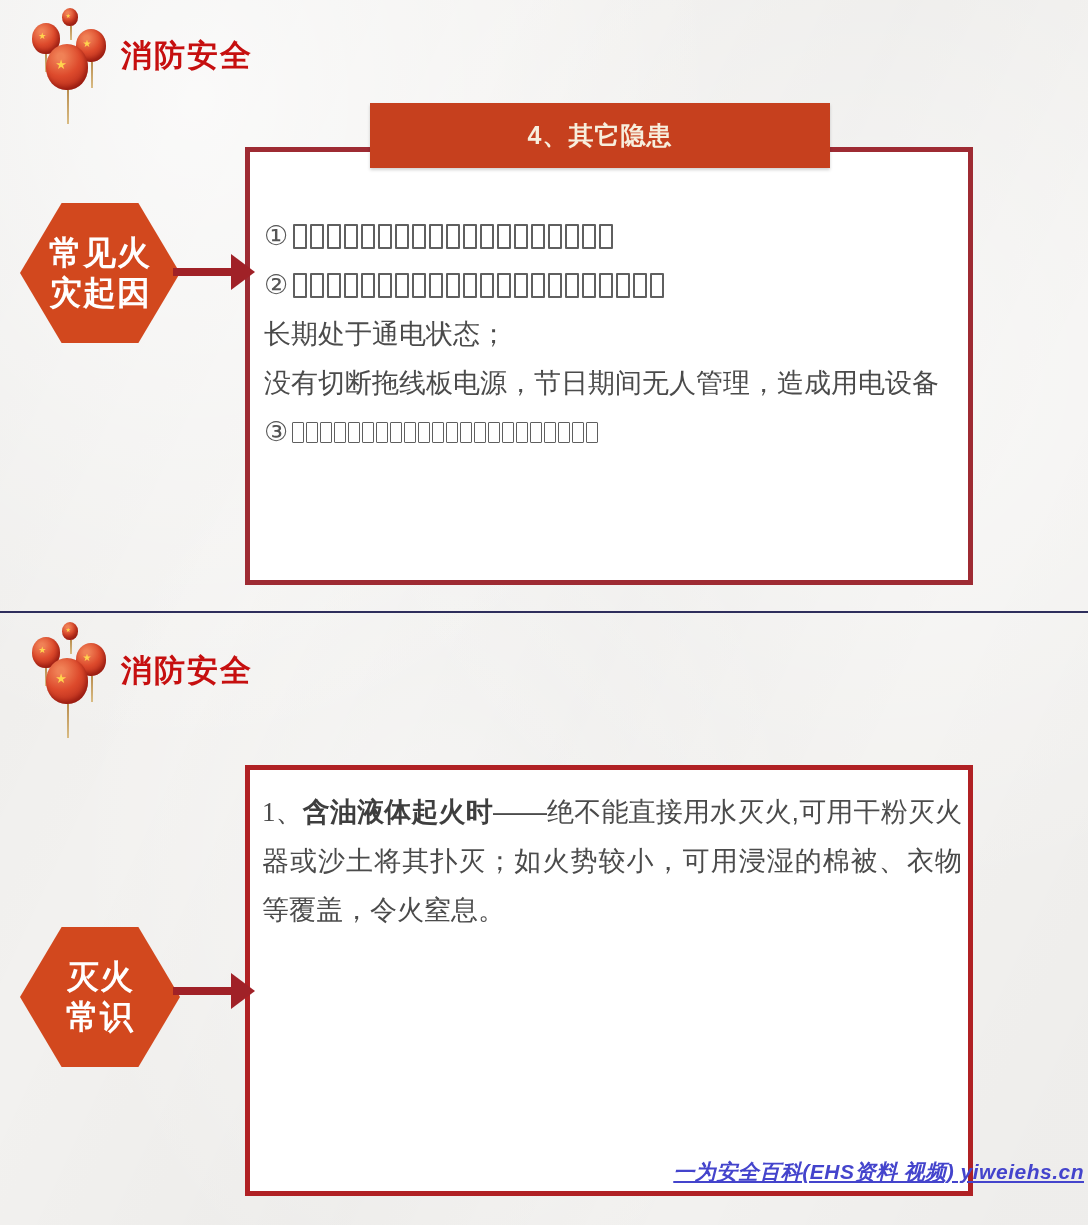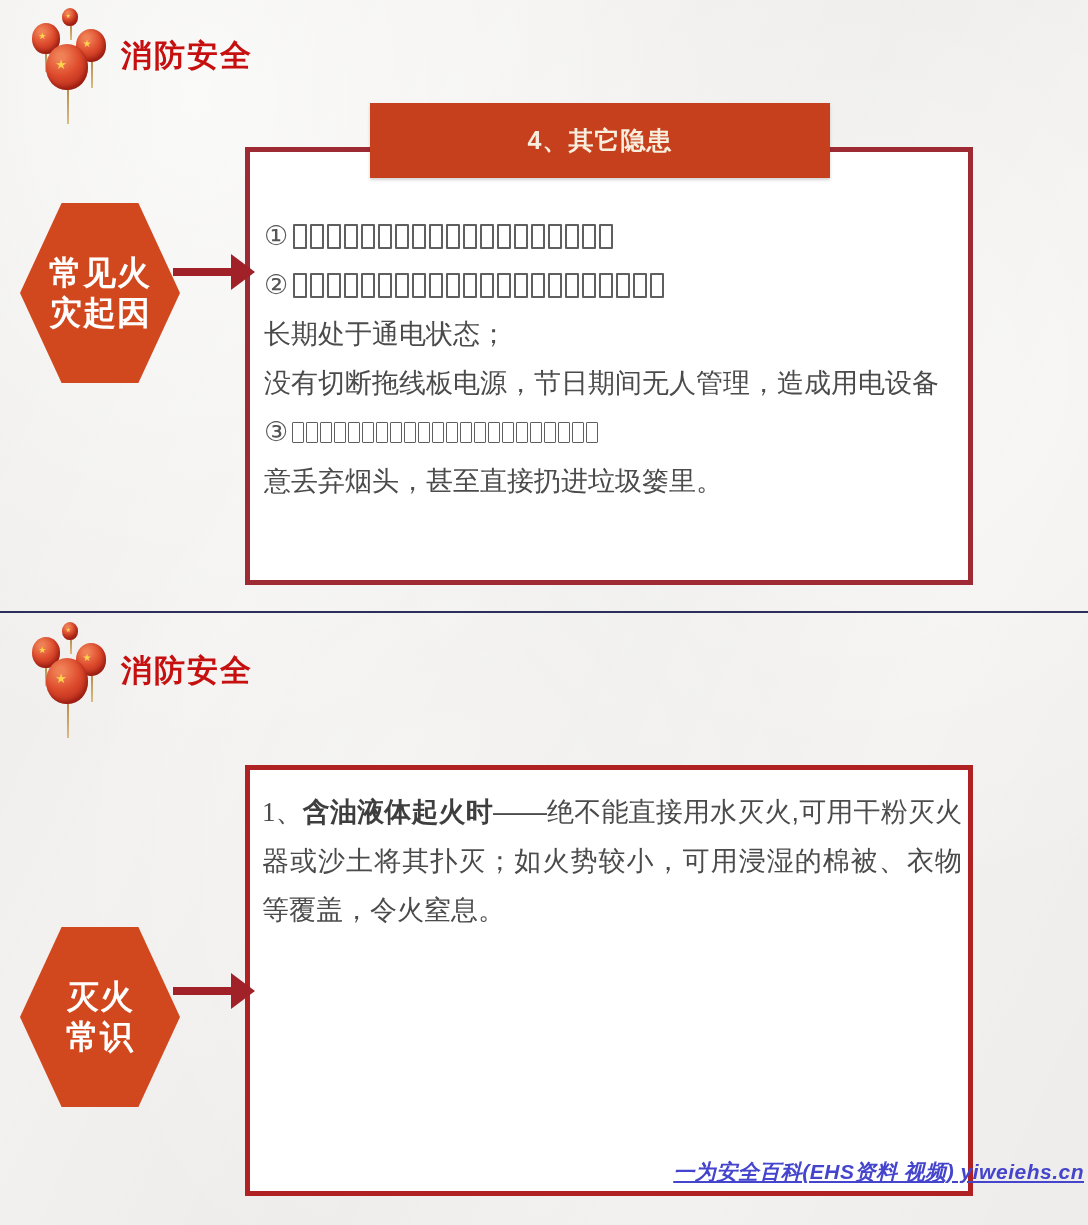--- a/index.html
+++ b/index.html
@@ -29,26 +29,26 @@
   .s3{left:65px;top:54px;height:26px;}
   .s4{left:41px;top:82px;height:34px;}
   
   .brand{position:absolute;left:112px;margin:9px;font-size:31px;font-weight:800;
     color:#c60f0f;letter-spacing:2px;}
   
   .box{position:absolute;left:245px;width:728px;background:#ffffff;box-sizing:border-box;}
   .box1{top:147px;height:438px;border:5px solid #9e2b33;}
   .box2{top:765px;height:431px;border:5px solid #b02124;}
   
-  .banner{position:absolute;left:370px;top:103px;width:460px;height:75px;
+  .banner{position:absolute;left:370px;top:103px;width:460px;height:65px;
     background:#c6401e;color:#f7eedd;font-size:25px;font-weight:700;
     display:flex;align-items:center;justify-content:center;letter-spacing:1px;
     box-shadow:0 2px 3px rgba(0,0,0,.18);}
   
-  .hex{position:absolute;left:20px;width:160px;height:180px;background:#d2481e;
+  .hex{position:absolute;left:20px;width:160px;height:140px;background:#d2481e;
     clip-path:polygon(26% 0,74% 0,100% 50%,74% 100%,26% 100%,0 50%);
     display:flex;flex-direction:column;align-items:center;justify-content:center;
     color:#fff;font-size:33px;font-weight:800;line-height:1.22;letter-spacing:1px;}
   .hex1{top:203px;}
   .hex2{top:927px;}
   
   .arrow{position:absolute;left:173px;width:80px;height:40px;}
   .arrow .shaft{position:absolute;left:0;top:16px;width:62px;height:8px;background:#a02127;}
   .arrow .head{position:absolute;left:58px;top:2px;width:0;height:0;
     border-left:24px solid #a02127;border-top:18px solid transparent;border-bottom:18px solid transparent;}
@@ -110,21 +110,20 @@
       <i class="shaft"></i>
       <i class="head"></i>
     </div>
 
     <div class="content1" id="content1">
         <div class="tline"><span class="pref">①</span><span class="tofu"></span><span class="tofu"></span><span class="tofu"></span><span class="tofu"></span><span class="tofu"></span><span class="tofu"></span><span class="tofu"></span><span class="tofu"></span><span class="tofu"></span><span class="tofu"></span><span class="tofu"></span><span class="tofu"></span><span class="tofu"></span><span class="tofu"></span><span class="tofu"></span><span class="tofu"></span><span class="tofu"></span><span class="tofu"></span><span class="tofu"></span></div>
         <div class="tline"><span class="pref">②</span><span class="tofu"></span><span class="tofu"></span><span class="tofu"></span><span class="tofu"></span><span class="tofu"></span><span class="tofu"></span><span class="tofu"></span><span class="tofu"></span><span class="tofu"></span><span class="tofu"></span><span class="tofu"></span><span class="tofu"></span><span class="tofu"></span><span class="tofu"></span><span class="tofu"></span><span class="tofu"></span><span class="tofu"></span><span class="tofu"></span><span class="tofu"></span><span class="tofu"></span><span class="tofu"></span><span class="tofu"></span></div>
         <div class="tline">长期处于通电状态；</div>
         <div class="tline">没有切断拖线板电源，节日期间无人管理，造成用电设备</div>
         <div class="tline small"><span class="pref">③</span><span class="tofu"></span><span class="tofu"></span><span class="tofu"></span><span class="tofu"></span><span class="tofu"></span><span class="tofu"></span><span class="tofu"></span><span class="tofu"></span><span class="tofu"></span><span class="tofu"></span><span class="tofu"></span><span class="tofu"></span><span class="tofu"></span><span class="tofu"></span><span class="tofu"></span><span class="tofu"></span><span class="tofu"></span><span class="tofu"></span><span class="tofu"></span><span class="tofu"></span><span class="tofu"></span><span class="tofu"></span></div>
-        <div class="tline">意丢弃烟头，甚至直接扔进垃圾篓里。</div>
       </div>
   </section>
 
   <div class="divider"></div>
 
   <section>
     <div class="logo" style="left:26px;top:622px;">
       <span class="string s1"></span>
       <span class="string s2"></span>
       <span class="string s3"></span>

